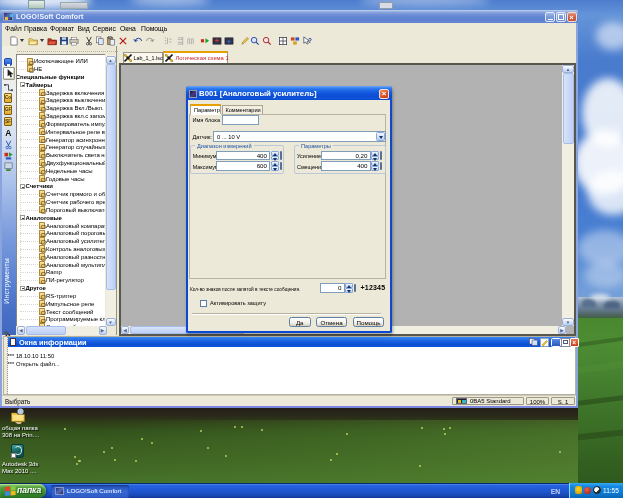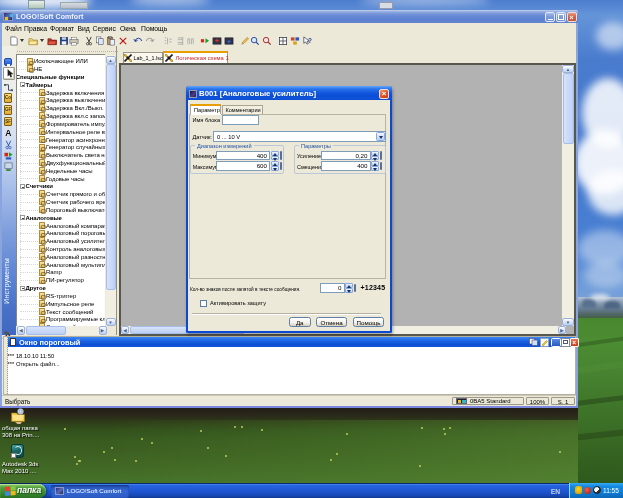--- a/index.html
+++ b/index.html
@@ -384,21 +384,21 @@
 
 <div class="sb" style="left:121px;top:325.5px;width:445px;height:8.5px;"></div>
 <div class="sbtn" style="left:121px;top:325.5px;width:8px;height:8.5px;font-size:4.5px;line-height:7.5px;">◀</div>
 <div class="sthumbh" style="left:129.5px;top:325.5px;width:115px;height:8.5px;"></div>
 <div class="sbtn" style="left:558px;top:325.5px;width:8px;height:8.5px;font-size:4.5px;line-height:7.5px;">▶</div>
 
 <div class="abs" style="left:3px;top:336px;width:573px;height:58.5px;background:#fff;border:1px solid #b5b1a0;"></div>
 <div class="abs" style="left:3.5px;top:336.5px;width:4.5px;height:57.5px;background:#ece9d8;border-right:1px dotted #999;"></div>
 <div class="abs" style="left:8px;top:336.5px;width:567px;height:10.5px;background:linear-gradient(180deg,#3c86f2 0%,#1b63e2 40%,#0c50d4 75%,#1157da 100%);"></div>
 <div class="abs" style="left:10px;top:338px;width:6px;height:7.5px;background:#fff;border:0.5px solid #334;"></div>
-<div class="abs" style="left:19px;top:337.8px;font-size:7.4px;font-weight:bold;color:#fff;">Окно пороговый</div>
+<div class="abs" style="left:19px;top:337.8px;font-size:7.4px;font-weight:bold;color:#fff;">Окна информации</div>
 <svg class="abs" style="left:529px;top:338px;" width="9" height="8" viewBox="0 0 9 8">
     <rect x="0.5" y="0.5" width="5" height="5.5" fill="#fff" stroke="#447" stroke-width=".6"></rect>
     <rect x="3" y="2" width="5.5" height="5.5" fill="#cfe0f8" stroke="#447" stroke-width=".6"></rect>
   </svg>
 <svg class="abs" style="left:539.5px;top:337.5px;" width="9" height="9" viewBox="0 0 9 9">
     <rect x="0.5" y="0.5" width="8" height="8" fill="#f8f8f0" stroke="#998" stroke-width=".5"></rect>
     <path d="M2 7 L6.5 2.5 L7.5 3.5 L3 8 Z" fill="#e8c820" stroke="#907010" stroke-width=".4"></path>
   </svg>
 <div class="abs" style="left:551px;top:338px;width:9.5px;height:8.5px;background:linear-gradient(180deg,#5a8ae0,#2858c0);border:1px solid #fff;border-radius:1.5px;"></div>
 <div class="abs" style="left:561px;top:338px;width:8.5px;height:8.5px;background:#fff;border:1px solid #889;">
@@ -415,21 +415,21 @@
     <div class="abs" style="left:1px;top:1px;width:3px;height:3.5px;background:#e8c020;"></div>
     <div class="abs" style="left:5px;top:1px;width:4px;height:3.5px;background:#30b8c8;"></div>
   </div>
 <div class="abs" style="left:470px;top:397.8px;font-size:6px;">0BA5 Standard</div>
 <div class="abs" style="left:526px;top:396.5px;width:23px;height:8.5px;border:1px solid #9d998a;border-radius:1px;font-size:6px;text-align:center;padding-top:1px;">100%</div>
 <div class="abs" style="left:551px;top:396.5px;width:24px;height:8.5px;border:1px solid #9d998a;border-radius:1px;font-size:6px;text-align:center;padding-top:1px;">S. 1</div>
 
 <div class="abs" style="left:185.5px;top:86px;width:206px;height:247px;background:#ece9d8;border:2.5px solid #0a49d0;border-top:none;border-radius:3px 3px 2px 2px;box-shadow:1px 2px 3px rgba(0,0,0,.3);"></div>
 <div class="abs" style="left:185.5px;top:86px;width:206px;height:14px;border-radius:3px 3px 0 0;background:linear-gradient(180deg,#66a5fc 0%,#2a76ee 20%,#1257dd 48%,#0b4cd4 75%,#0f54dc 92%,#0a45c4 100%);"></div>
 <div class="abs" style="left:189px;top:89.5px;width:8px;height:8px;background:linear-gradient(135deg,#14142e,#4a3a8a 55%,#26264e);border:0.5px solid #99a;"></div>
-<div class="abs" style="left:199px;top:88.8px;font-size:7.8px;font-weight:bold;color:#fff;white-space:nowrap;">B001 [Аналоговые усилитель]</div>
+<div class="abs" style="left:199px;top:88.8px;font-size:7.8px;font-weight:bold;color:#fff;white-space:nowrap;">B001 [Аналоговый усилитель]</div>
 <div class="abs" style="left:379px;top:88.5px;width:10px;height:10px;border-radius:2px;border:1px solid #f3ddd0;background:linear-gradient(145deg,#f09a6a,#dd5226 55%,#c2411c);color:#fff;font-size:8px;line-height:8.5px;text-align:center;font-weight:bold;">×</div>
 
 <div class="abs" style="left:190px;top:103.5px;width:31px;height:10.5px;background:#fff;border:1px solid #a9a590;border-bottom:none;border-top:2px solid #e8a000;font-size:5.6px;padding:1.4px 0 0 3px;">Параметр</div>
 <div class="abs" style="left:221.5px;top:104.5px;width:41px;height:9.5px;background:#f2efe0;border:1px solid #a9a590;border-bottom:none;font-size:5.6px;padding:1.4px 0 0 3px;">Комментарии</div>
 
 <div class="abs" style="left:188.5px;top:114px;width:197px;height:164.5px;border:1px solid #b8b4a2;"></div>
 <div class="abs" style="left:190.5px;top:114px;width:30px;height:1px;background:#fff;"></div>
 
 <div class="dlabel" style="left:192.5px;top:117.3px;">Имя блока</div>
 <div class="dfield" style="left:221.5px;top:115.3px;width:37px;height:10px;"></div>

